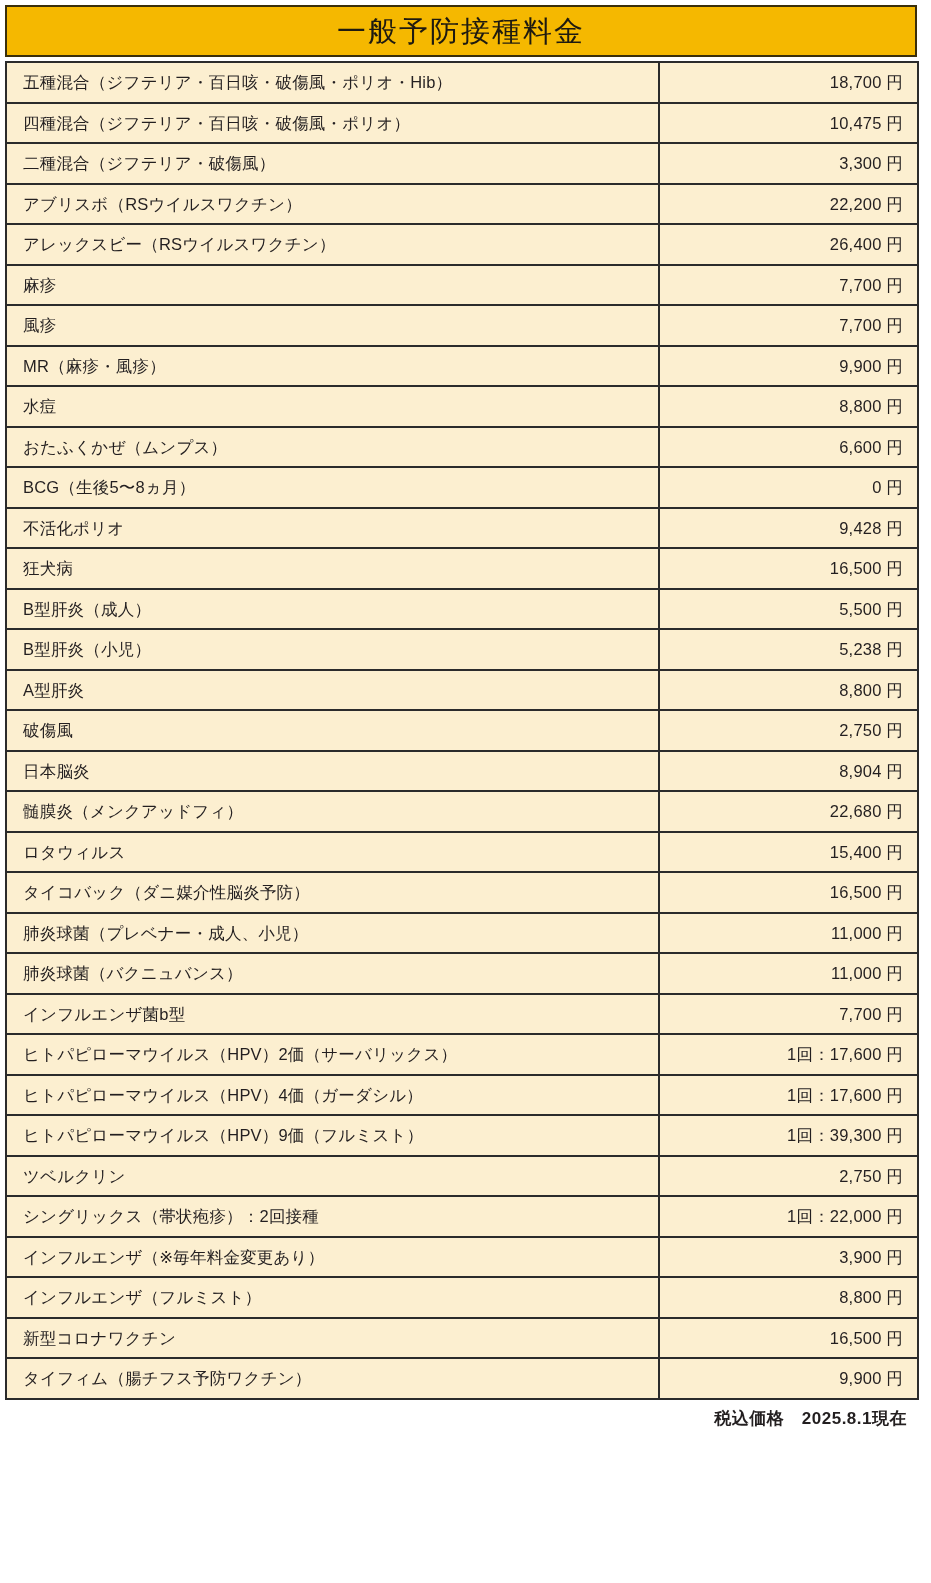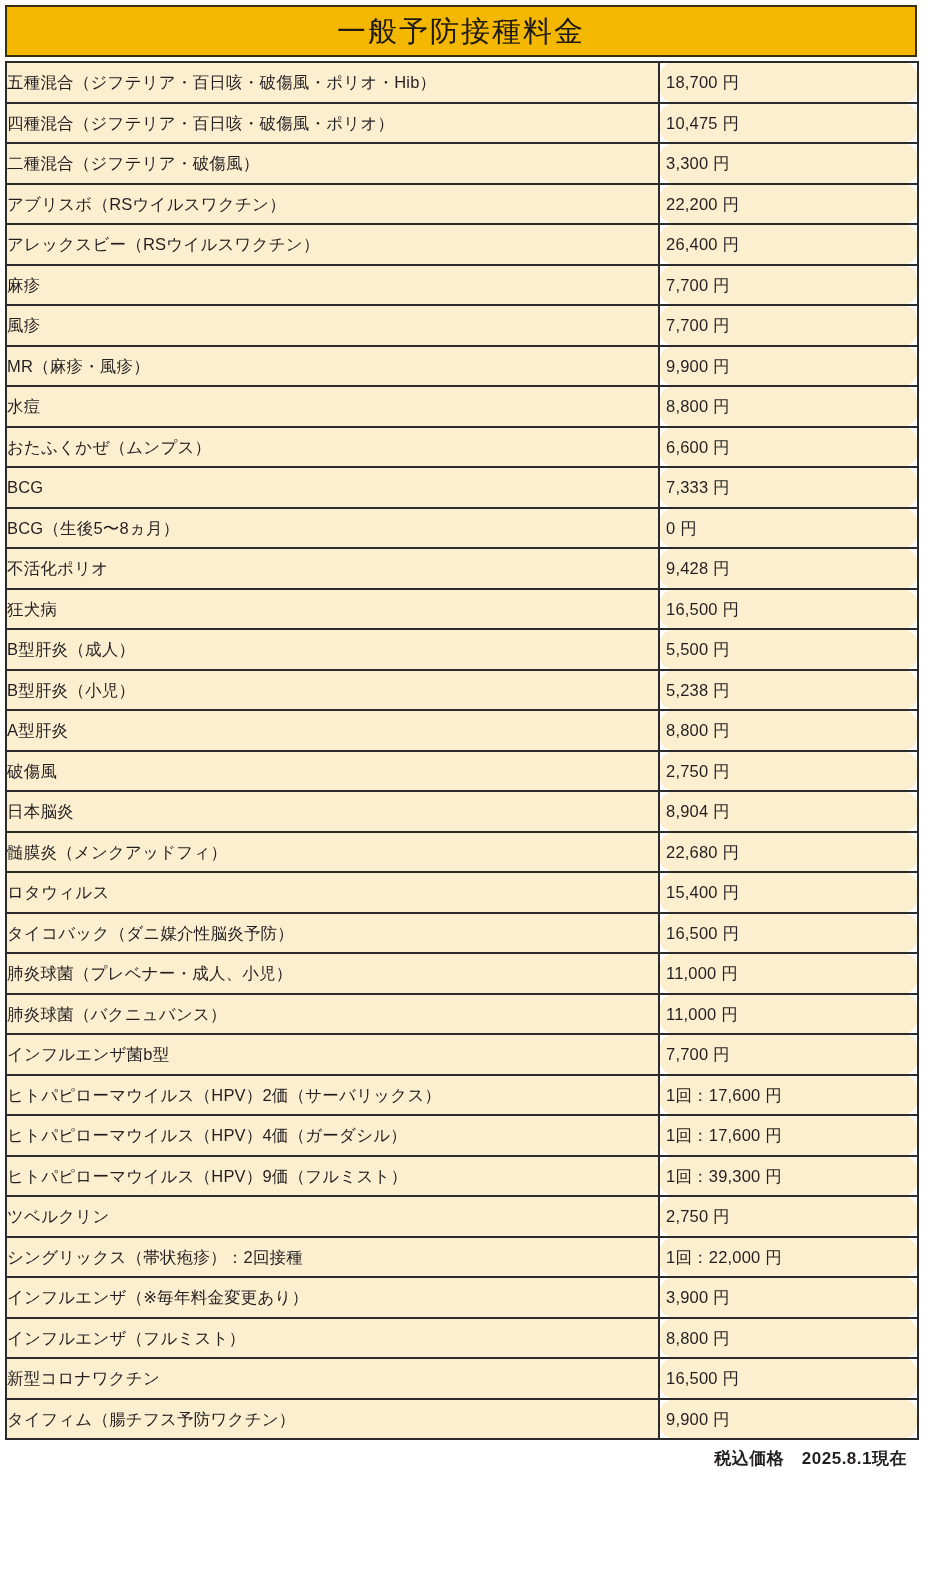--- a/index.html
+++ b/index.html
@@ -60,28 +60,27 @@
     box-sizing: border-box;
     padding: 0 6px;
     font-size: 16.5px;
     line-height: 1.1;
     vertical-align: middle;
     white-space: nowrap;
     overflow: hidden;
   }
   .price-table td.cell-name {
     text-align: left;
-    padding-left: 0;
+    padding-left: 16px;
     letter-spacing: 0.2px;
   }
   .price-table td.cell-price {
-    text-align: left;
-    padding-right: 24px;
+    text-align: right;
+    padding-right: 14px;
     letter-spacing: 0.2px;
-    border-radius: 16px;
   }
 
   
   .footer-note {
     margin-top: 7px;
     text-align: right;
     padding-right: 10px;
     font-size: 17px;
     color: #231f20;
     letter-spacing: 0.5px;
@@ -137,24 +136,20 @@
         </tr>
         <tr>
           <td class="cell-name">水痘</td>
           <td class="cell-price">8,800 円</td>
         </tr>
         <tr>
           <td class="cell-name">おたふくかぜ（ムンプス）</td>
           <td class="cell-price">6,600 円</td>
         </tr>
         <tr>
-          <td class="cell-name">BCG</td>
-          <td class="cell-price">7,333 円</td>
-        </tr>
-        <tr>
           <td class="cell-name">BCG（生後5〜8ヵ月）</td>
           <td class="cell-price">0 円</td>
         </tr>
         <tr>
           <td class="cell-name">不活化ポリオ</td>
           <td class="cell-price">9,428 円</td>
         </tr>
         <tr>
           <td class="cell-name">狂犬病</td>
           <td class="cell-price">16,500 円</td>

